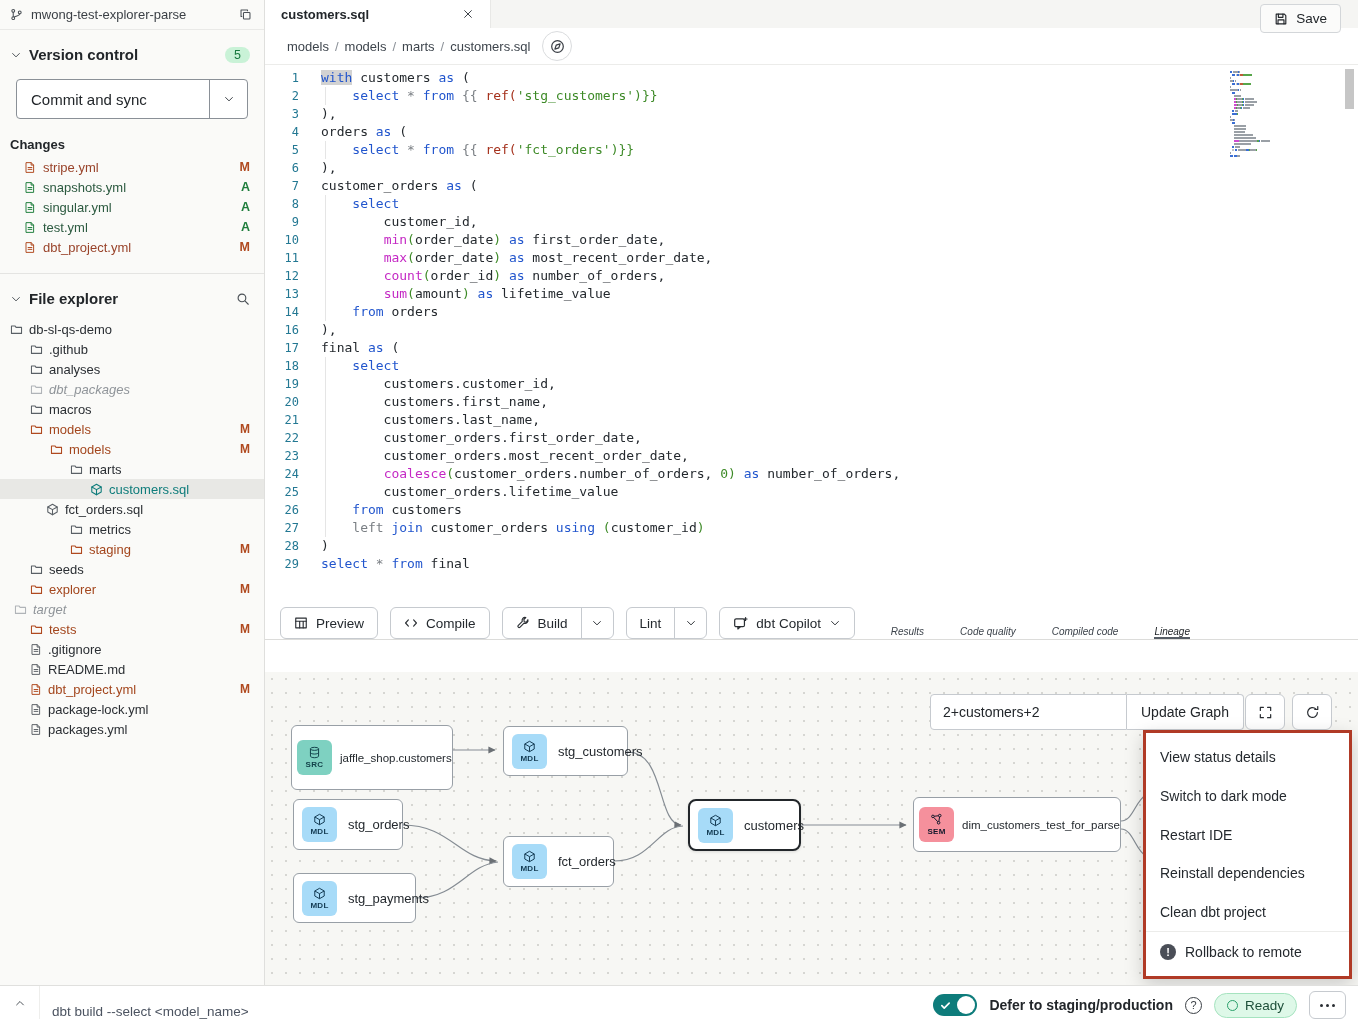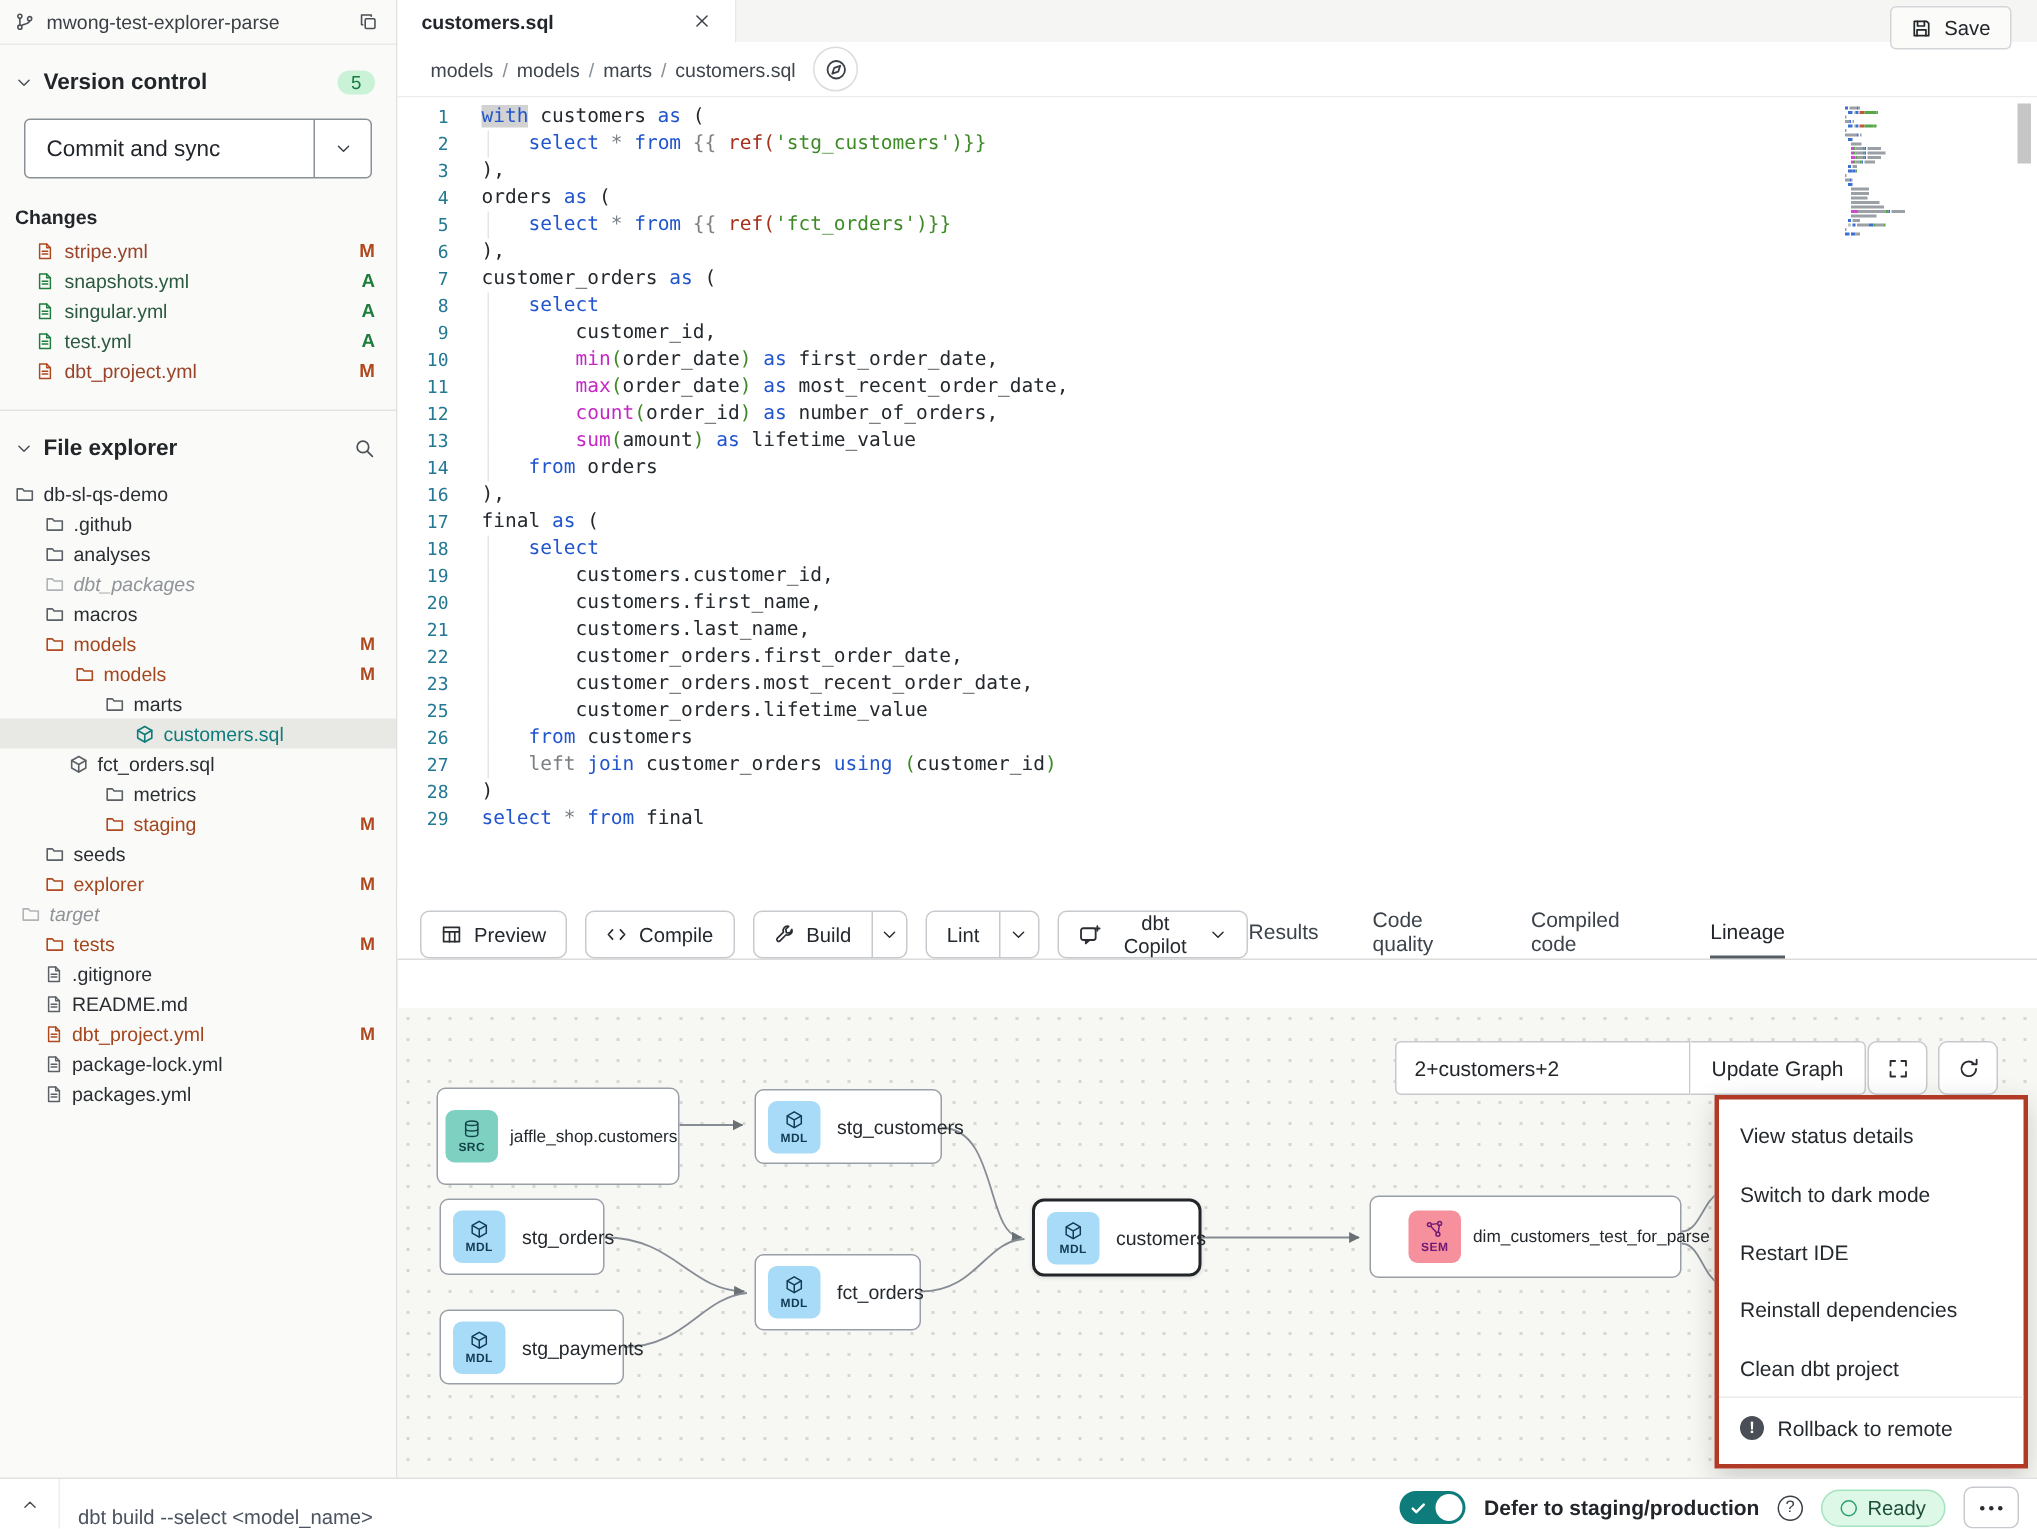--- a/index.html
+++ b/index.html
@@ -72,42 +72,42 @@
   
   #toolrow { position:absolute; left:265px; top:588px; width:1093px; height:52px; background:#fff; border-bottom:1px solid #dcdcda; display:flex; align-items:flex-end; padding-left:15px; }
   .tool-left { display:flex; align-items:center; gap:12px; }
   .btn, .split { height:32px; border:1px solid #c6cacf; border-radius:6px; background:#fff; color:#24292e; }
   .btn { display:flex; align-items:center; gap:8px; padding:0 13px; font-size:13.5px; cursor:pointer; }
   .split { display:flex; padding:0; overflow:hidden; }
   .split .main { display:flex; align-items:center; gap:8px; padding:0 13px; font-size:13.5px; cursor:pointer; }
   .split .caret { width:32px; border-left:1px solid #c6cacf; display:flex; align-items:center; justify-content:center; color:#3a3f45; cursor:pointer; }
   .btn .ic, .split .ic { color:#2a2e33; }
   #rtabs { margin-left:auto; display:flex; gap:36px; padding-right:168px; }
-  .rtab { display:flex; align-items:center; font-size:14px; color:#3c434b; border-bottom:2px solid transparent; padding-top:2px; cursor:pointer; }
+  .rtab { display:flex; align-items:center; font-size:10px; color:#3c434b; border-bottom:2px solid transparent; padding-top:2px; cursor:pointer;font-style:italic; }
   .rtab.active { color:#22262a; border-bottom-color:#565d65; }
 
   
   #lineage { position:absolute; left:265px; top:672px; width:1093px; height:313px;
     background-color:#f7f7f4;
     background-image:radial-gradient(#d6d6d2 1px, transparent 1.2px);
     background-size:14px 14px; overflow:hidden; }
   #edges { position:absolute; left:0; top:0; }
   .lsearch { position:absolute; left:665px; top:22px; height:36px; display:flex; }
   .lsearch input { width:197px; height:36px; border:1px solid #c6cacf; border-right:1px solid #c6cacf; border-radius:4px 0 0 4px; padding:0 12px; font-size:14px; font-family:"Liberation Sans",sans-serif; color:#22262a; background:#fff; outline:none; }
   .update-btn { height:36px; border:1px solid #c6cacf; border-left:none; border-radius:0 4px 4px 0; background:#fff; padding:0 14px; font-size:14px; color:#22262a; display:flex; align-items:center; cursor:pointer; }
   .gbtn { position:absolute; top:22px; width:40px; height:36px; border:1px solid #c6cacf; border-radius:6px; background:#fff; display:flex; align-items:center; justify-content:center; color:#2a2e33; cursor:pointer; }
   #fs-btn { left:980px; } #rf-btn { left:1027px; }
   .node { position:absolute; background:#fff; border:1px solid #989fa6; border-radius:6px; display:flex; align-items:center; gap:11px; padding:0 8px; cursor:pointer; }
   .node.selected { border:2px solid #22262a; border-radius:8px; box-shadow:0 1px 3px rgba(0,0,0,.12); }
   .nbadge { width:35px; height:35px; border-radius:6px; display:flex; flex-direction:column; align-items:center; justify-content:center; flex:none; gap:1px; }
   .nbadge .bi svg { stroke:currentColor; fill:none; stroke-width:1.2; }
   .nbadge .bt { font-size:8px; font-weight:bold; letter-spacing:.3px; }
   .nbadge.SRC { background:#7ed1c1; color:#12424a; }
   .nbadge.MDL { background:#a7dbf8; color:#123a52; }
-  .nbadge.SEM { background:#f5909c; color:#701a75;margin-left:20px; }
+  .nbadge.SEM { background:#f5909c; color:#0f172a; }
   .nlabel { font-size:13px; color:#24292e; white-space:nowrap; }
   .node.long .nlabel { font-size:11.5px; }
   .node.long { gap:8px; padding:0 5px; }
 
   
   #ctxmenu { position:absolute; left:878px; top:58px; width:209px; height:249px; background:#fff;
     border:3px solid #b03a26; box-shadow:0 6px 18px rgba(0,0,0,.18); display:flex; flex-direction:column; padding:5px 0; z-index:5; }
   .mi { flex:1; display:flex; align-items:center; gap:9px; padding-left:14px; font-size:14px; color:#24292e; cursor:pointer; }
   .mi.divided { border-top:1px solid #ececea; }
   .alert-dot { width:16px; height:16px; border-radius:50%; background:#4a4e57; color:#fff; font-size:11px; font-weight:bold; display:flex; align-items:center; justify-content:center; flex:none; }
@@ -475,20 +475,21 @@
       <div class="cl"><span class="ln">13</span><span class="ct gd"><span class="pl">        </span><span class="fn">sum</span><span class="gr">(</span><span class="pl">amount</span><span class="gr">)</span><span class="pl"> </span><span class="kw">as</span><span class="pl"> lifetime_value</span></span></div>
       <div class="cl"><span class="ln">14</span><span class="ct gd"><span class="pl">    </span><span class="kw">from</span><span class="pl"> orders</span></span></div>
       <div class="cl"><span class="ln">16</span><span class="ct"><span class="pl">),</span></span></div>
       <div class="cl"><span class="ln">17</span><span class="ct"><span class="pl">final </span><span class="kw">as</span><span class="pl"> (</span></span></div>
       <div class="cl"><span class="ln">18</span><span class="ct gd"><span class="pl">    </span><span class="kw">select</span></span></div>
       <div class="cl"><span class="ln">19</span><span class="ct gd"><span class="pl">        customers.customer_id,</span></span></div>
       <div class="cl"><span class="ln">20</span><span class="ct gd"><span class="pl">        customers.first_name,</span></span></div>
       <div class="cl"><span class="ln">21</span><span class="ct gd"><span class="pl">        customers.last_name,</span></span></div>
       <div class="cl"><span class="ln">22</span><span class="ct gd"><span class="pl">        customer_orders.first_order_date,</span></span></div>
       <div class="cl"><span class="ln">23</span><span class="ct gd"><span class="pl">        customer_orders.most_recent_order_date,</span></span></div>
+      <div class="cl"><span class="ln">24</span><span class="ct gd"><span class="pl">        </span><span class="fn">coalesce</span><span class="gr">(</span><span class="pl">customer_orders.number_of_orders, </span><span class="gr">0</span><span class="gr">)</span><span class="pl"> </span><span class="kw">as</span><span class="pl"> number_of_orders,</span></span></div>
       <div class="cl"><span class="ln">25</span><span class="ct gd"><span class="pl">        customer_orders.lifetime_value</span></span></div>
       <div class="cl"><span class="ln">26</span><span class="ct gd"><span class="pl">    </span><span class="kw">from</span><span class="pl"> customers</span></span></div>
       <div class="cl"><span class="ln">27</span><span class="ct gd"><span class="pl">    </span><span class="gy">left</span><span class="pl"> </span><span class="kw">join</span><span class="pl"> customer_orders </span><span class="kw">using</span><span class="pl"> </span><span class="gr">(</span><span class="pl">customer_id</span><span class="gr">)</span></span></div>
       <div class="cl"><span class="ln">28</span><span class="ct"><span class="pl">)</span></span></div>
       <div class="cl"><span class="ln">29</span><span class="ct"><span class="kw">select</span><span class="gy"> * </span><span class="kw">from</span><span class="pl"> final</span></span></div>
     </div>
   <div id="minimap">
       <div class="mm-line">
         <span class="mm-seg" style="width: 2.2px; background: rgb(59, 111, 212);"></span>
         <span class="mm-seg" style="width: 0.55px;"></span>

